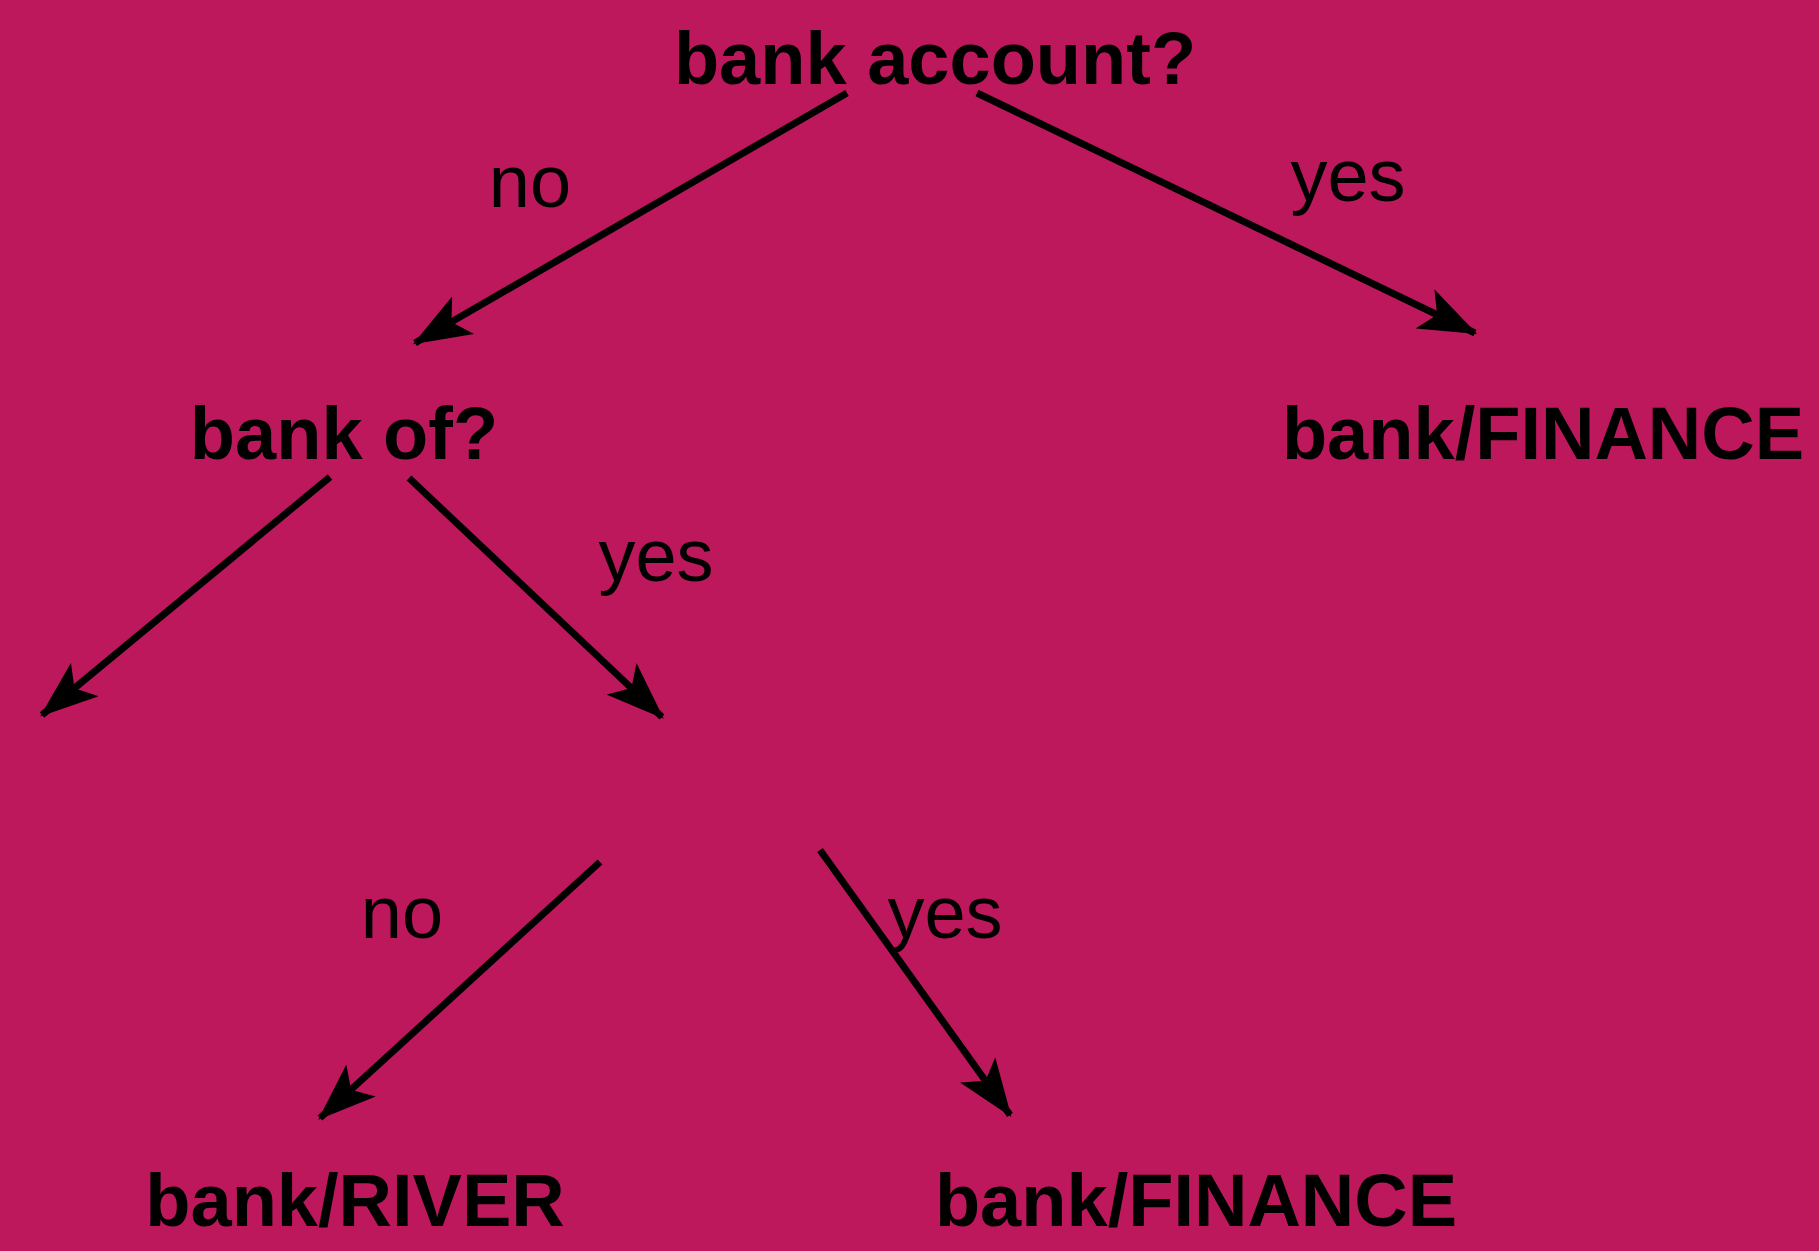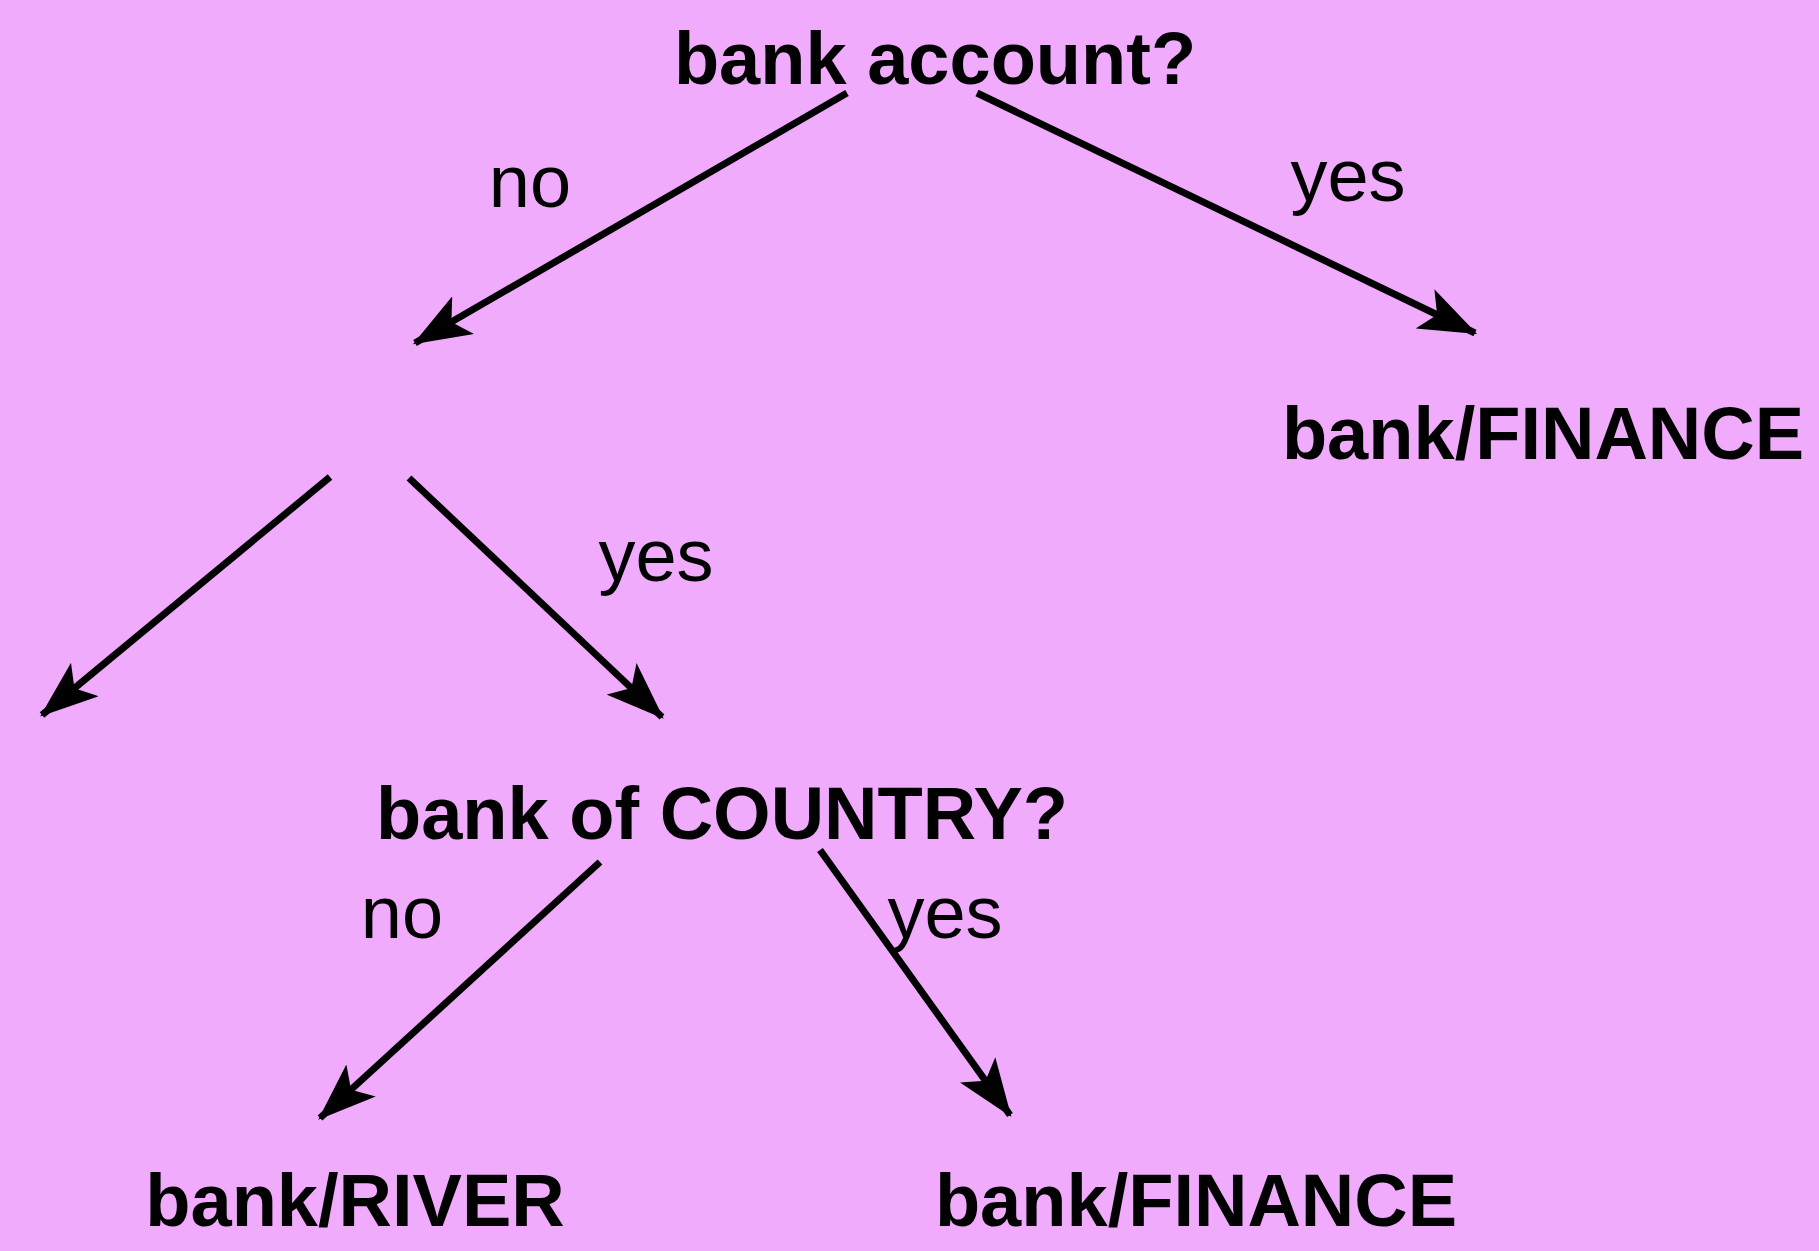--- a/index.html
+++ b/index.html
@@ -4,21 +4,21 @@
 <style>
   html, body {
     margin: 0;
     padding: 0;
     background: #ffffff;
   }
   .canvas {
     position: relative;
     width: 1819px;
     height: 1251px;
-    background: #f0abfc;
+    background: #be185d;
     overflow: hidden;
     font-family: "Liberation Sans", "DejaVu Sans", sans-serif;
   }
   .edges-svg {
     position: absolute;
     left: 0;
     top: 0;
     width: 1819px;
     height: 1251px;
   }
@@ -59,26 +59,26 @@
     <line x1="600" y1="862" x2="320" y2="1118" marker-end="url(#arrow)"></line>
     <line x1="820" y1="850" x2="1010" y2="1115" marker-end="url(#arrow)"></line>
   </svg>
 
   <div class="label node-label" style="left:935px;  top:22px;">bank account?</div>
 
   <div class="label edge-label" style="left:530px;  top:145px;">no</div>
 
   <div class="label edge-label" style="left:1348px; top:139px;">yes</div>
 
+  <div class="label node-label" style="left:344px;  top:397px;">bank of?</div>
 
   <div class="label node-label" style="left:1543px; top:397px;">bank/FINANCE</div>
 
   <div class="label edge-label" style="left:656px;  top:519px;">yes</div>
 
-  <div class="label node-label" style="left:722px;  top:777px;">bank of COUNTRY?</div>
 
   <div class="label edge-label" style="left:402px;  top:876px;">no</div>
 
   <div class="label edge-label" style="left:945px;  top:876px;">yes</div>
 
   <div class="label node-label" style="left:355px;  top:1164px;text-align:center;">bank/RIVER</div>
 
   <div class="label node-label" style="left:1196px; top:1164px;">bank/FINANCE</div>
 
 </div>

